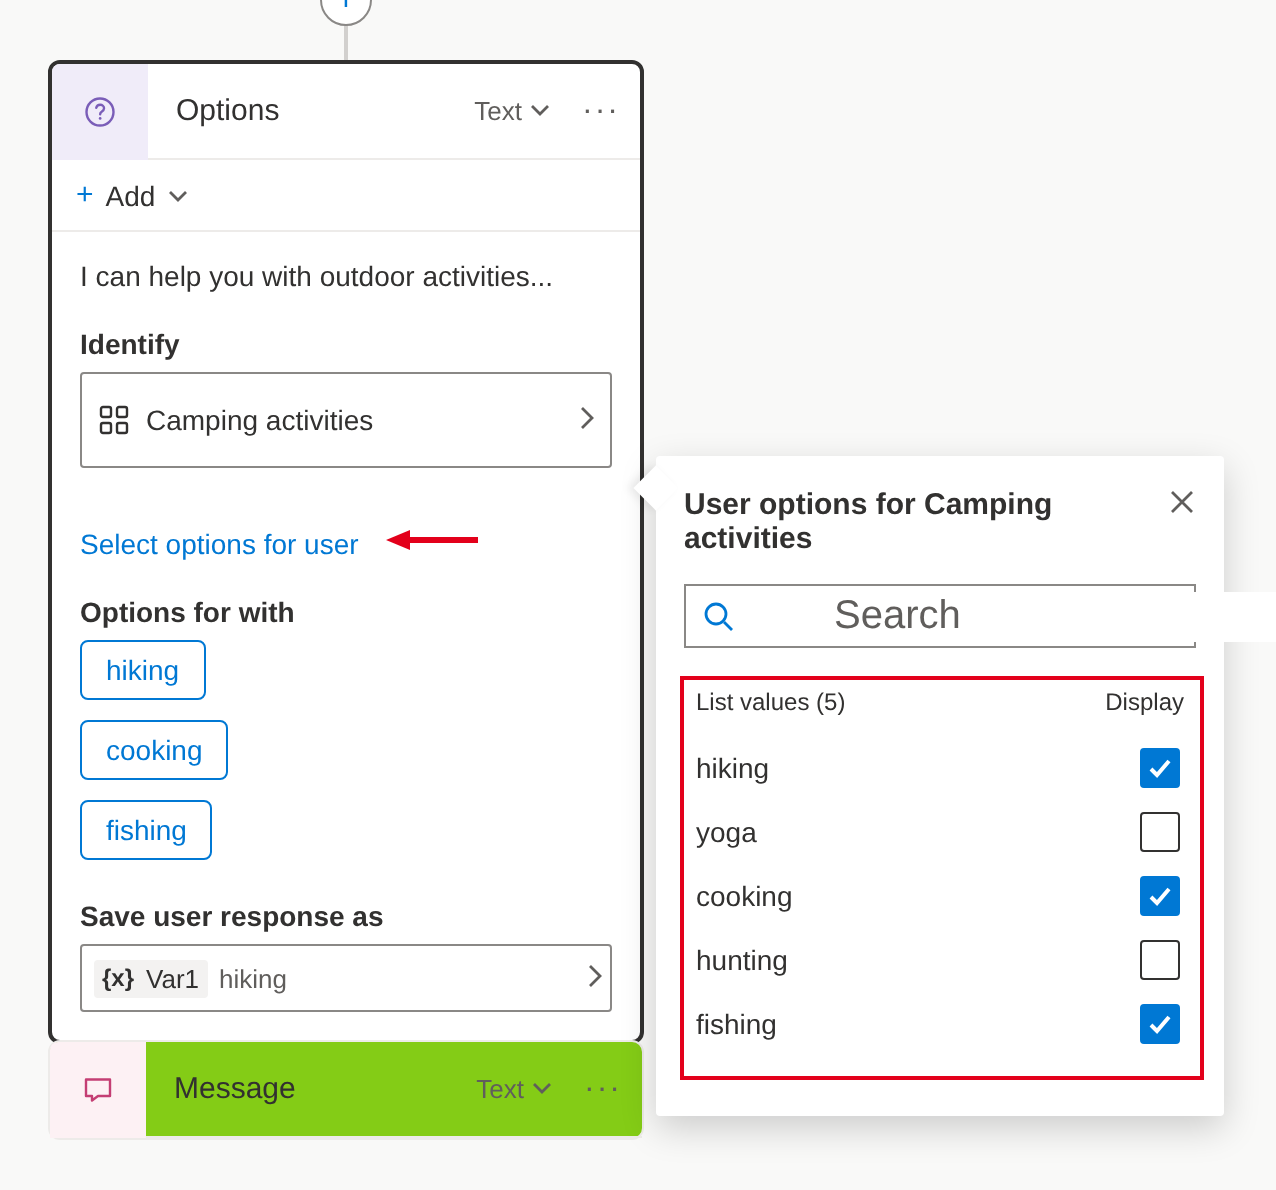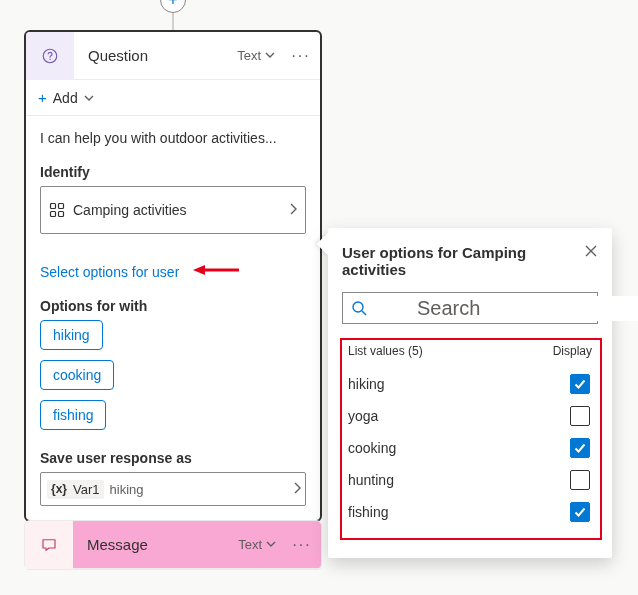--- a/index.html
+++ b/index.html
@@ -144,21 +144,21 @@
     }
     .var-type { color: #605e5c; font-size: 13px; }
     .var-picker .spacer { flex: 1; }
 
     
     .message-card {
       position: absolute;
       top: 520px;
       left: 24px;
       width: 298px;
-      background: #f9a8d4;
+      background: #84cc16;
       border: 1px solid #edebe9;
       border-radius: 6px;
     }
     .mc-header {
       display: flex; align-items: center;
       height: 48px;
       border-bottom: 1px solid #edebe9;
     }
     .mc-header-icon {
       width: 48px; height: 48px;
@@ -260,21 +260,21 @@
 
 <div class="question-card">
   <div class="qc-header">
     <div class="qc-header-icon">
       <svg viewBox="0 0 24 24" fill="none" stroke="#7a5db8" stroke-width="1.6">
         <circle cx="12" cy="12" r="9"></circle>
         <path d="M9.5 9.2c.3-1.2 1.3-2 2.6-2 1.5 0 2.6 1 2.6 2.3 0 1.1-.7 1.7-1.6 2.3-.8.5-1 .9-1 1.7" stroke-linecap="round"></path>
         <circle cx="12.1" cy="16.3" r="0.9" fill="#7a5db8" stroke="none"></circle>
       </svg>
     </div>
-    <div class="qc-title">Question</div>
+    <div class="qc-title">Options</div>
     <div class="qc-type">
       <span>Text</span>
       <span class="chev">
         <svg width="10" height="10" viewBox="0 0 10 10">
             <path d="M1 3l4 4 4-4" fill="none" stroke="#605e5c" stroke-width="1.4"></path>
           </svg>
       </span>
     </div>
     <div class="qc-more">···</div>
   </div>

